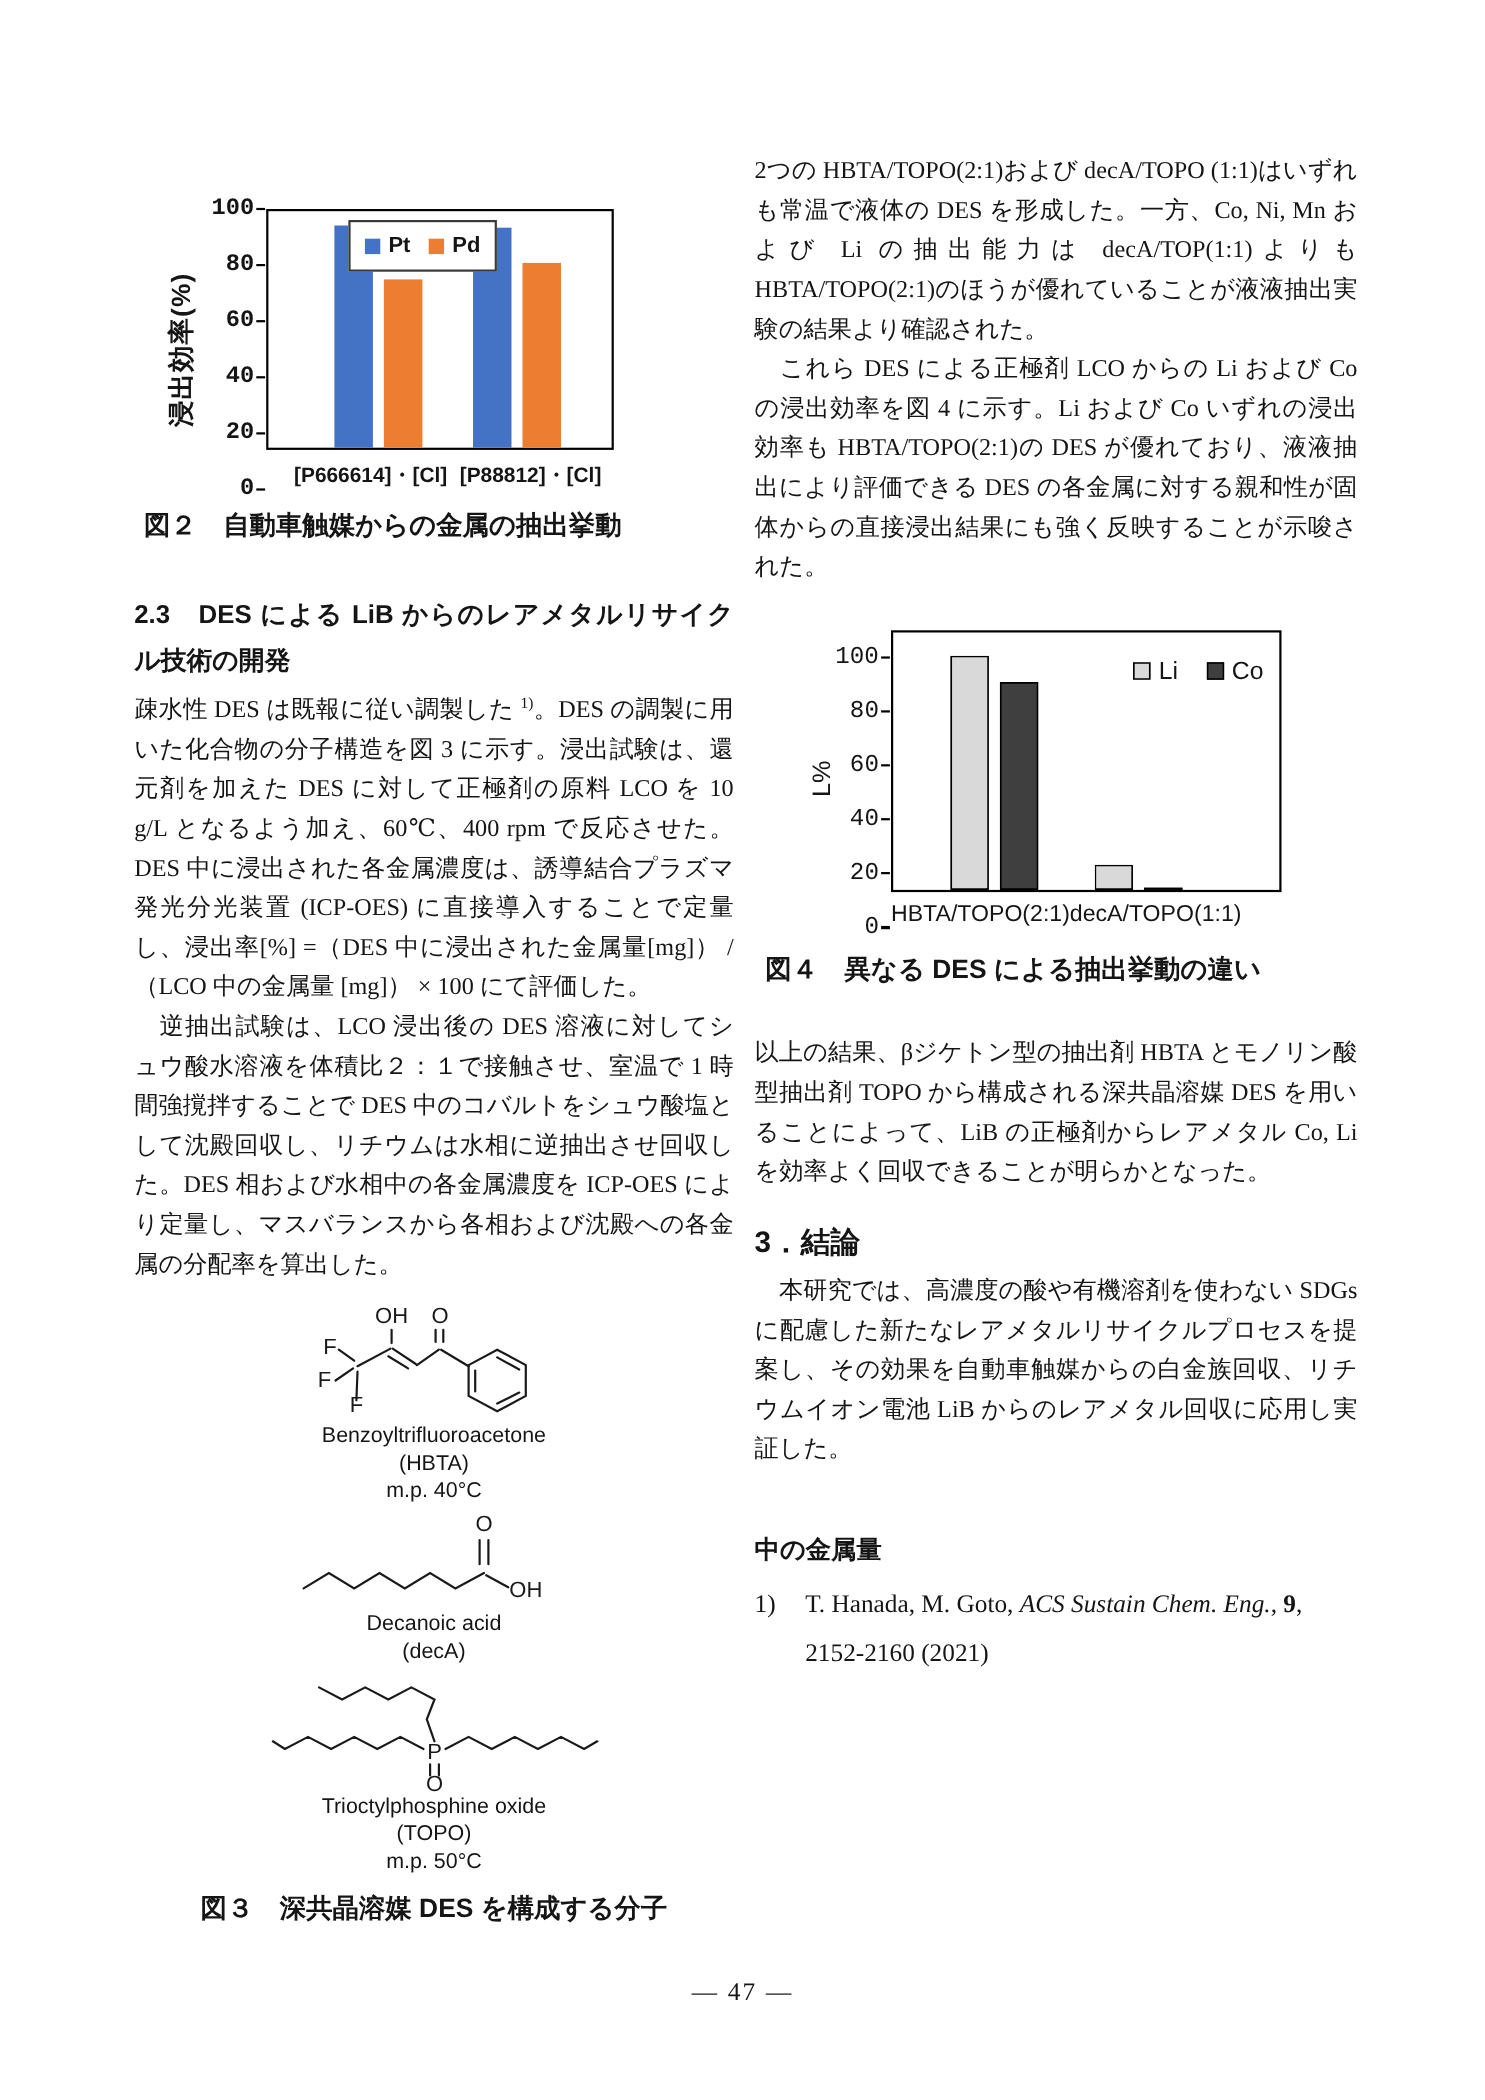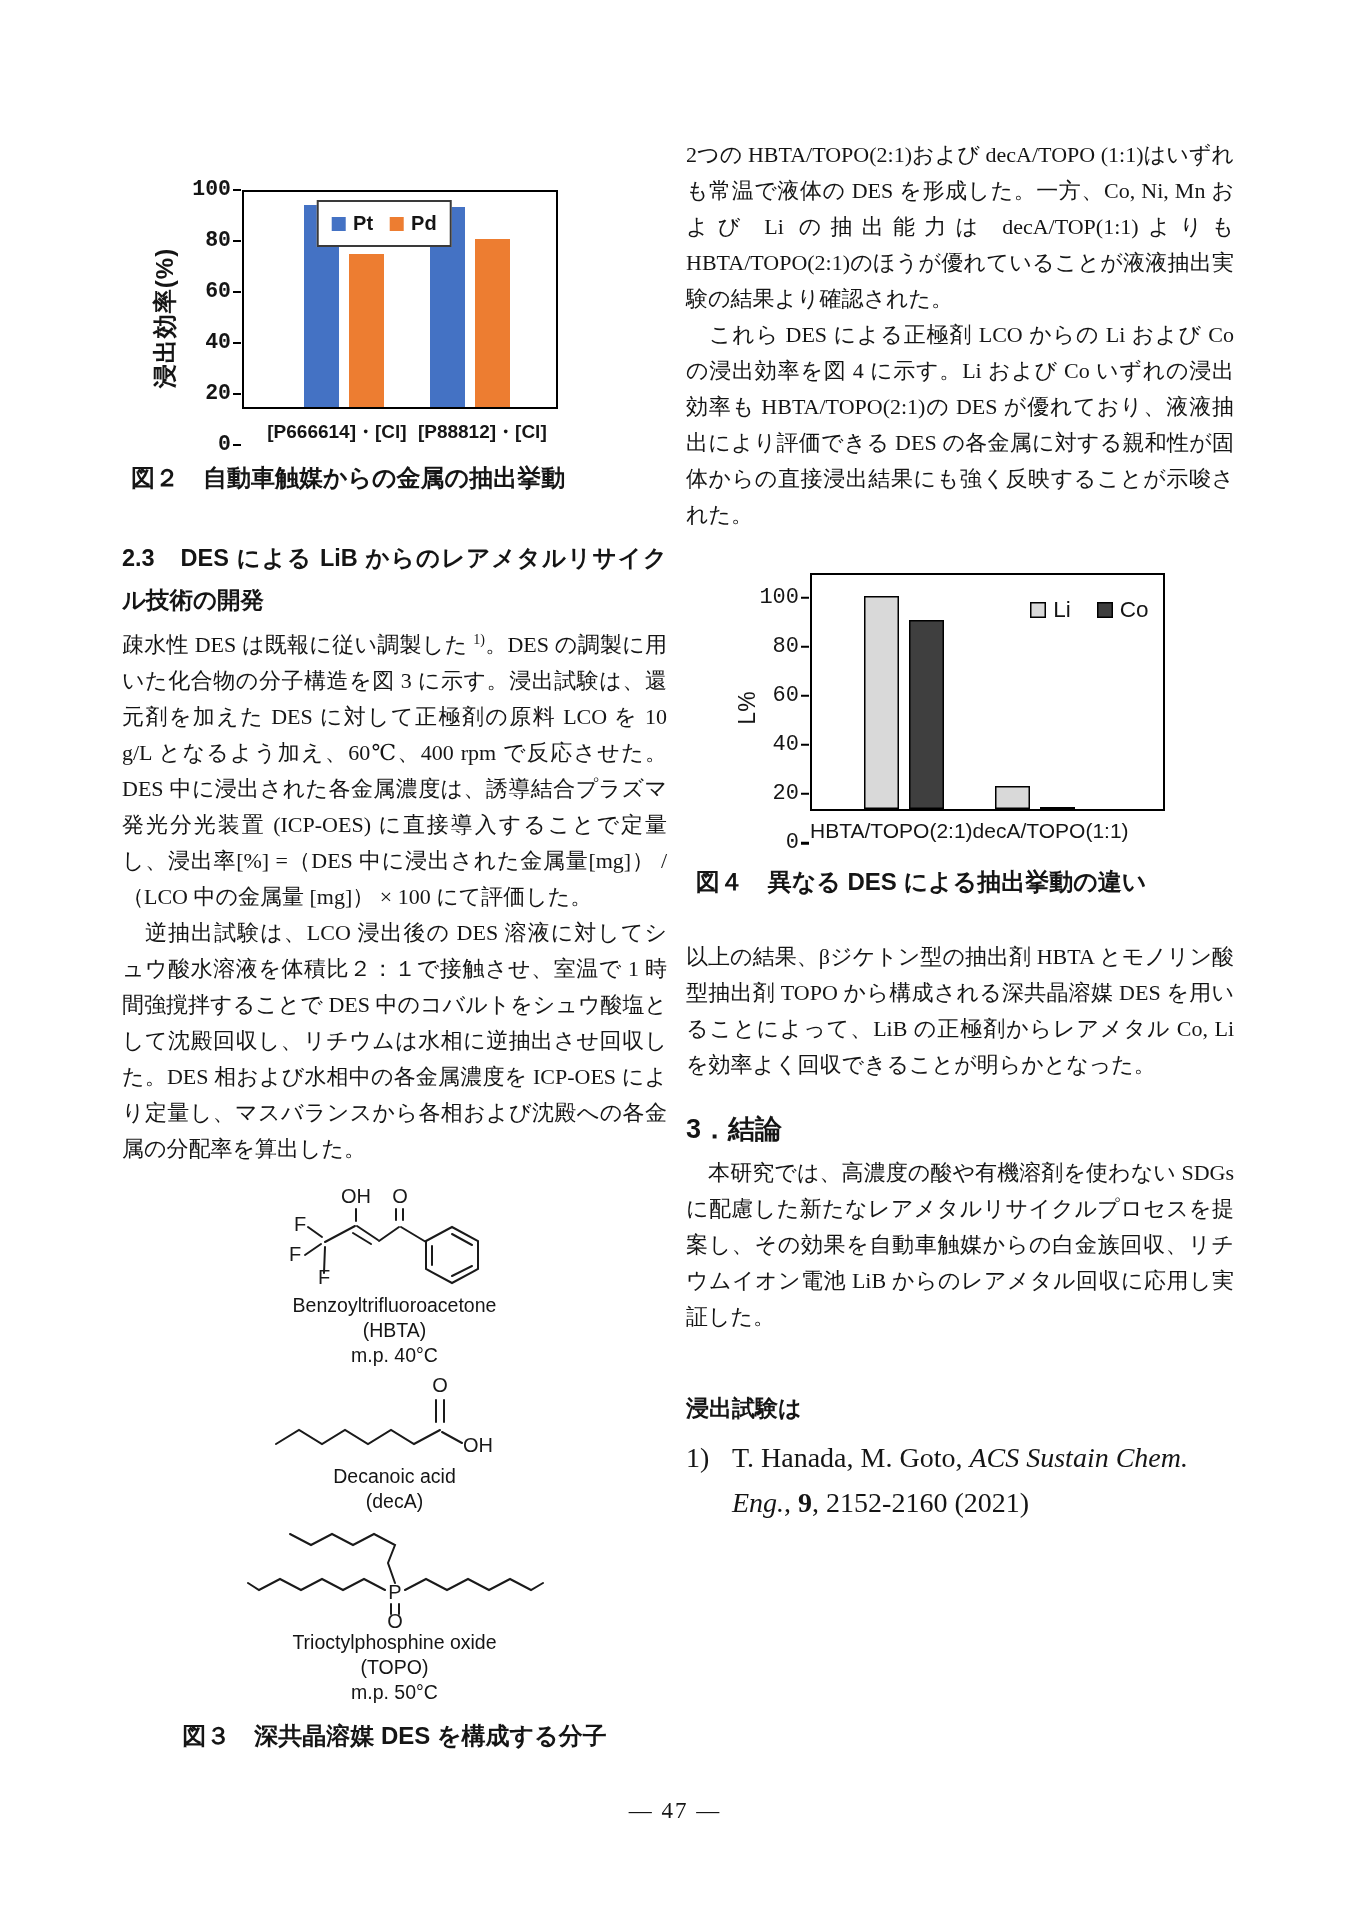--- a/index.html
+++ b/index.html
@@ -92,21 +92,21 @@
     font-size:19.5px;line-height:25px;text-align:center;
   }
   .mol-bond{stroke:#1a1a1a;stroke-width:2;fill:none;stroke-linecap:round}
   .mol-atom{
     font-family:"Liberation Sans","DejaVu Sans",sans-serif;
     font-size:20px;fill:#1a1a1a;text-anchor:middle;
   }
   #fig3-caption{margin-top:16px;width:100%}
 
   
-  .ref{font-size:28px;line-height:45px;padding-left:46px;margin-top:10px}
+  .ref{font-size:23px;line-height:45px;padding-left:46px;margin-top:10px}
   .ref .num{display:inline-block;width:46px;margin-left:-46px}
   .ref .journal{font-style:italic}
   .ref .vol{font-weight:bold}
 
   #page-footer{
     position:absolute;left:0;top:1798px;width:100%;
     text-align:center;font-size:23px;letter-spacing:2px;
   }
 
   .mt6{margin-top:6px}.mt26{margin-top:26px}.mt42{margin-top:42px}.mt44{margin-top:44px}.mt56{margin-top:56px}
@@ -279,18 +279,18 @@
     </div>
     <figcaption class="fig-caption">図４　異なる DES による抽出挙動の違い</figcaption>
   </figure>
 
   <p class="body-text mt42">以上の結果、βジケトン型の抽出剤 HBTA とモノリン酸型抽出剤 TOPO から構成される深共晶溶媒 DES を用いることによって、LiB の正極剤からレアメタル Co, Li を効率よく回収できることが明らかとなった。</p>
 
   <h2 class="section-heading-lg mt26">3．結論</h2>
 
   <p class="body-text mt6">　本研究では、高濃度の酸や有機溶剤を使わない SDGs に配慮した新たなレアメタルリサイクルプロセスを提案し、その効果を自動車触媒からの白金族回収、リチウムイオン電池 LiB からのレアメタル回収に応用し実証した。</p>
 
-  <h3 class="refs-heading mt56">浸出試験は</h3>
+  <h3 class="refs-heading mt56">中の金属量</h3>
 
   <p class="ref"><span class="num">1)</span><span>T. Hanada, M. Goto, </span><span class="journal">ACS Sustain Chem. Eng.</span><span>, </span><span class="vol">9</span><span>, </span><span>2152-2160 (2021)</span></p>
 </div>
 
 <div id="page-footer">— 47 —</div>
 
 </body></html>

